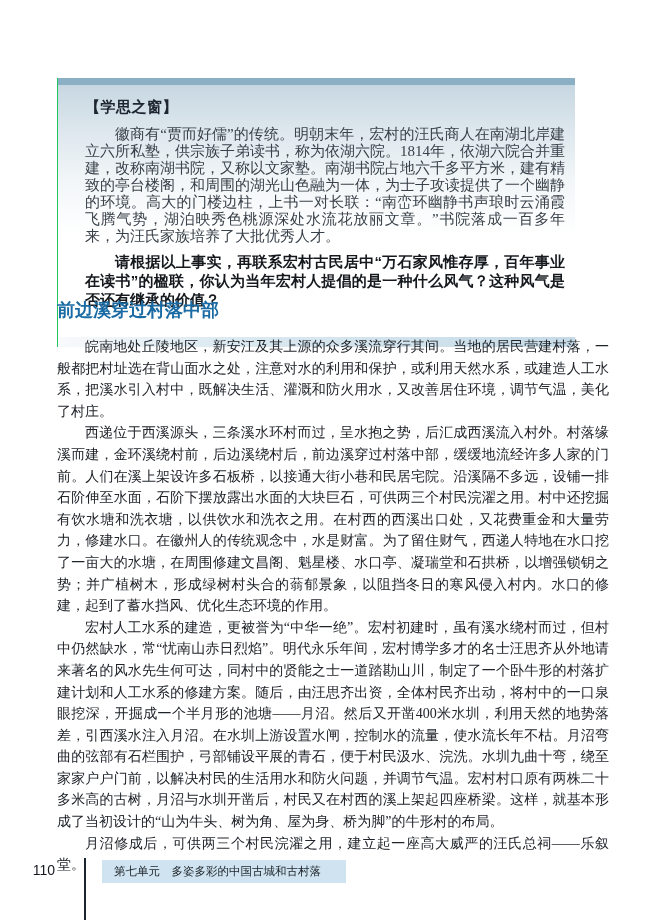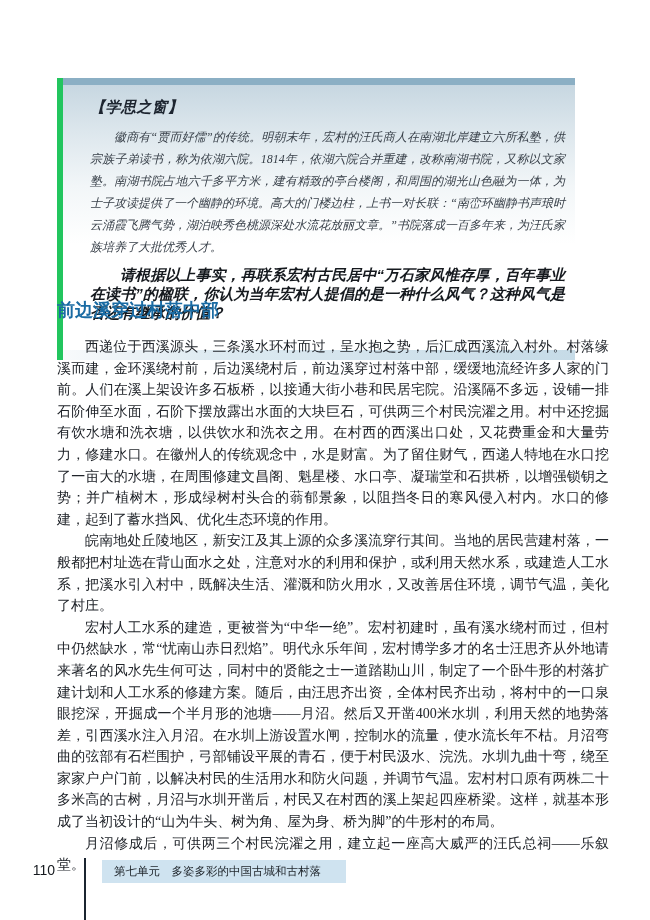--- a/index.html
+++ b/index.html
@@ -16,45 +16,44 @@
     font-family: "Liberation Serif", serif;
     color: #1f1f1f;
   }
 
   
   .learning-box {
     position: absolute;
     left: 57px;
     top: 78px;
     width: 518px;
-    border-left: 6px solid #22c55e;
+    border-left: 1px solid #22c55e;
     box-sizing: border-box;
-    font-style: italic;
   }
   .box-topbar {
     height: 7px;
     background: #8bafc4;
   }
   .box-body {
     background: linear-gradient(180deg, #c7d7e1 0%, #dde7ed 18%, #f2f6f8 38%, #ffffff 60%);
     padding: 13px 10px 10px 27px;
   }
   .box-title {
     margin: 0 0 9px 0;
     font-family: "Liberation Sans", sans-serif;
     font-weight: bold;
     font-size: 15px;
     color: #1d2530;
     letter-spacing: 0.5px;
   }
   .box-text {
     margin: 0;
     font-family: "Liberation Serif", serif;
-    font-size: 12px;
-    line-height: 22px;
+    font-size: 15px;
+    line-height: 17px;
     color: #39414a;
     text-align: justify;
     text-indent: 2em;
   }
   .box-question {
     margin: 7px 0 18px 0;
     font-family: "Liberation Sans", sans-serif;
     font-weight: bold;
     font-size: 15px;
     line-height: 19px;
@@ -141,22 +140,22 @@
       <h3 class="box-title">【学思之窗】</h3>
       <p class="box-text">徽商有“贾而好儒”的传统。明朝末年，宏村的汪氏商人在南湖北岸建立六所私塾，供宗族子弟读书，称为依湖六院。1814年，依湖六院合并重建，改称南湖书院，又称以文家塾。南湖书院占地六千多平方米，建有精致的亭台楼阁，和周围的湖光山色融为一体，为士子攻读提供了一个幽静的环境。高大的门楼边柱，上书一对长联：“南峦环幽静书声琅时云涌霞飞腾气势，湖泊映秀色桃源深处水流花放丽文章。”书院落成一百多年来，为汪氏家族培养了大批优秀人才。</p>
       <p class="box-question">请根据以上事实，再联系宏村古民居中“万石家风惟存厚，百年事业在读书”的楹联，你认为当年宏村人提倡的是一种什么风气？这种风气是否还有继承的价值？</p>
     </div>
     <div class="box-bottombar"></div>
   </section>
 
   <h2 class="section-heading">前边溪穿过村落中部</h2>
 
   <div class="body-text">
+    <p>皖南地处丘陵地区，新安江及其上源的众多溪流穿行其间。当地的居民营建村落，一般都把村址选在背山面水之处，注意对水的利用和保护，或利用天然水系，或建造人工水系，把溪水引入村中，既解决生活、灌溉和防火用水，又改善居住环境，调节气温，美化了村庄。</p>
     <p>西递位于西溪源头，三条溪水环村而过，呈水抱之势，后汇成西溪流入村外。村落缘溪而建，金环溪绕村前，后边溪绕村后，前边溪穿过村落中部，缓缓地流经许多人家的门前。人们在溪上架设许多石板桥，以接通大街小巷和民居宅院。沿溪隔不多远，设铺一排石阶伸至水面，石阶下摆放露出水面的大块巨石，可供两三个村民浣濯之用。村中还挖掘有饮水塘和洗衣塘，以供饮水和洗衣之用。在村西的西溪出口处，又花费重金和大量劳力，修建水口。在徽州人的传统观念中，水是财富。为了留住财气，西递人特地在水口挖了一亩大的水塘，在周围修建文昌阁、魁星楼、水口亭、凝瑞堂和石拱桥，以增强锁钥之势；并广植树木，形成绿树村头合的蓊郁景象，以阻挡冬日的寒风侵入村内。水口的修建，起到了蓄水挡风、优化生态环境的作用。</p>
-    <p>皖南地处丘陵地区，新安江及其上源的众多溪流穿行其间。当地的居民营建村落，一般都把村址选在背山面水之处，注意对水的利用和保护，或利用天然水系，或建造人工水系，把溪水引入村中，既解决生活、灌溉和防火用水，又改善居住环境，调节气温，美化了村庄。</p>
     <p>宏村人工水系的建造，更被誉为“中华一绝”。宏村初建时，虽有溪水绕村而过，但村中仍然缺水，常“忧南山赤日烈焰”。明代永乐年间，宏村博学多才的名士汪思齐从外地请来著名的风水先生何可达，同村中的贤能之士一道踏勘山川，制定了一个卧牛形的村落扩建计划和人工水系的修建方案。随后，由汪思齐出资，全体村民齐出动，将村中的一口泉眼挖深，开掘成一个半月形的池塘——月沼。然后又开凿400米水圳，利用天然的地势落差，引西溪水注入月沼。在水圳上游设置水闸，控制水的流量，使水流长年不枯。月沼弯曲的弦部有石栏围护，弓部铺设平展的青石，便于村民汲水、浣洗。水圳九曲十弯，绕至家家户户门前，以解决村民的生活用水和防火问题，并调节气温。宏村村口原有两株二十多米高的古树，月沼与水圳开凿后，村民又在村西的溪上架起四座桥梁。这样，就基本形成了当初设计的“山为牛头、树为角、屋为身、桥为脚”的牛形村的布局。</p>
     <p>月沼修成后，可供两三个村民浣濯之用，建立起一座高大威严的汪氏总祠——乐叙堂。</p>
   </div>
 
   <footer class="page-footer">
     <span class="page-number">110</span>
     <span class="footer-rule"></span>
     <span class="unit-label">第七单元　多姿多彩的中国古城和古村落</span>
   </footer>
 

